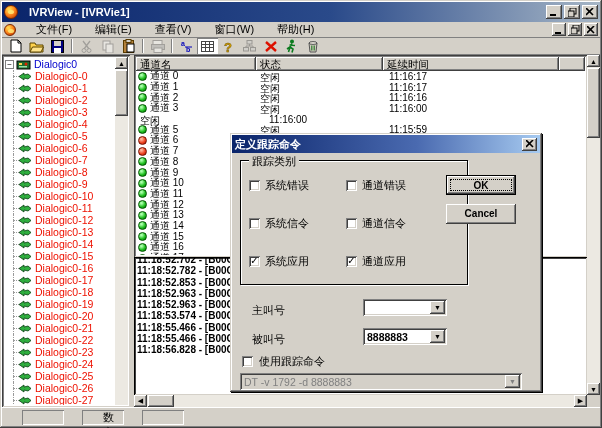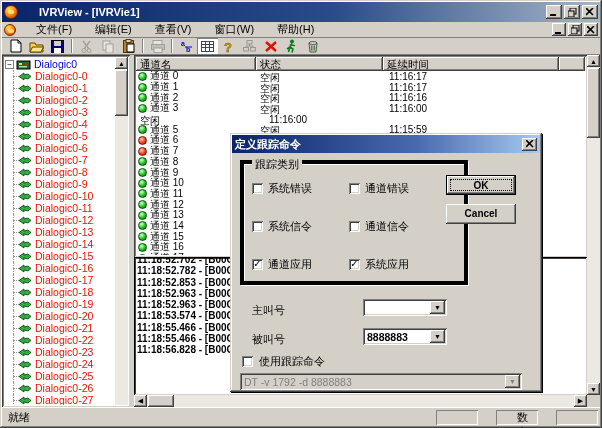--- a/index.html
+++ b/index.html
@@ -5,21 +5,21 @@
   * { margin:0; padding:0; box-sizing:border-box; }
   html,body { width:602px; height:428px; }
   body { font-family:"Liberation Sans","DejaVu Sans",sans-serif; font-size:11px; background:#d4d0c8; overflow:hidden; }
 
   .window { position:relative; width:602px; height:428px; background:#d4d0c8; padding:2px;
     box-shadow: inset -1px -1px #404040, inset 1px 1px #d4d0c8, inset -2px -2px #808080, inset 2px 2px #fff; }
 
   
   .titlebar { height:20px; display:flex; align-items:center; padding:0 2px;
     background:linear-gradient(90deg,#0a246a 0%,#2a4a8a 55%,#a6b6c6 100%); color:#fff; }
-  .titlebar .title { font-weight:bold; margin-left:21px; flex:1; white-space:nowrap; }
+  .titlebar .title { font-weight:bold; margin-left:11px; flex:1; white-space:nowrap; }
   .appicon { width:14px; height:14px; border-radius:50%;
     background:radial-gradient(circle at 35% 30%,#ffd24d 10%,#ff8a1e 45%,#c43c00 90%); border:1px solid #7a2800; position:relative; }
   .appicon::after { content:""; position:absolute; left:3px; top:4px; width:6px; height:4px; border-radius:50%; background:#ffec7a; opacity:.8; }
   .winbtn { width:16px; height:14px; background:#d4d0c8; margin-left:2px; display:flex; align-items:center; justify-content:center;
     box-shadow: inset -1px -1px #404040, inset 1px 1px #fff, inset -2px -2px #808080, inset 2px 2px #d4d0c8; }
   .winbtn svg { display:block; }
   .winbtn.sm { width:14px; height:13px; }
 
   
   .menubar { height:16px; display:flex; align-items:center; padding:0 2px; border-bottom:1px solid #808080; background:#d4d0c8; }
@@ -98,21 +98,21 @@
   .sb-panel.empty1 { width:42px; } .sb-panel.numlock { width:34px; text-align:center; } .sb-panel.empty2 { width:9px; }
 
   
   .dialog { position:absolute; left:230px; top:133px; width:312px; height:259px; background:#d4d0c8; z-index:50; padding:2px;
     box-shadow: inset -1px -1px #404040, inset 1px 1px #d4d0c8, inset -2px -2px #808080, inset 2px 2px #fff, 1px 1px 0 #000; }
   .dlg-title { height:18px; display:flex; align-items:center; padding:0 3px;
     background:linear-gradient(90deg,#0a246a 0%,#4a6ab0 60%,#a6caf0 100%); }
   .dlg-title .txt { color:#fff; font-weight:bold; flex:1; }
   .dlg-close { width:15px; height:13px; background:#d4d0c8; display:flex; align-items:center; justify-content:center;
     box-shadow: inset -1px -1px #404040, inset 1px 1px #fff, inset -2px -2px #808080, inset 2px 2px #d4d0c8; }
-  .groupbox { position:absolute; left:10px; top:27px; width:228px; height:125px; border:4px solid #000000;
+  .groupbox { position:absolute; left:10px; top:27px; width:228px; height:125px; border:1px solid #000000;
     box-shadow: 1px 1px 0 #fff, inset 1px 1px 0 #fff; }
   .gb-label { position:absolute; left:8px; top:-7px; background:#d4d0c8; padding:0 3px; }
   .cb-grid { display:grid; grid-template-columns:97px auto; row-gap:25px; padding:18px 0 0 8px; }
   .cb-item { display:flex; align-items:center; height:13px; }
   .cb-box { width:11px; height:11px; background:#fff; margin-right:5px; flex:none; font-size:10px; line-height:10px; text-align:center; color:#000;
     box-shadow: inset 1px 1px #808080, inset -1px -1px #fff, inset 2px 2px #404040, inset -2px -2px #d4d0c8; }
   .cb-box[data-checked="true"]::after { content:"✓"; font-weight:bold; }
   .dlg-btn { position:absolute; left:216px; width:70px; height:20px; background:#d4d0c8; font-weight:bold; font-size:10px; text-align:center; line-height:20px;
     box-shadow: inset -1px -1px #404040, inset 1px 1px #fff, inset -2px -2px #808080, inset 2px 2px #d4d0c8; }
   .dlg-btn.ok { top:42px; border:1px solid #000; outline:1px dotted #000; outline-offset:-5px; }
@@ -709,21 +709,20 @@
         <span class="sb-btn">◀</span>
         <span class="h-thumb"></span>
         <span class="spring"></span>
         <span class="sb-btn">▶</span>
       </div>
 
     </div>
   </div>
 
   <div class="statusbar">
-    <span class="sb-ready">就绪</span>
     <span class="sb-panel empty1"></span>
     <span class="sb-panel numlock">数字</span>
     <span class="sb-panel empty2"></span>
   </div>
 
   <div class="dialog">
     <div class="dlg-title">
       <span class="txt">定义跟踪命令</span>
       <span class="dlg-close">
           <svg width="8" height="8">
@@ -747,25 +746,25 @@
           <label class="cb-item">
           <span class="cb-box" data-checked="false"></span>
           <span>系统信令</span>
         </label>
           <label class="cb-item">
           <span class="cb-box" data-checked="false"></span>
           <span>通道信令</span>
         </label>
           <label class="cb-item">
           <span class="cb-box" data-checked="true"></span>
-          <span>通道应用</span>
+          <span>系统应用</span>
         </label>
           <label class="cb-item">
           <span class="cb-box" data-checked="true"></span>
-          <span>系统应用</span>
+          <span>通道应用</span>
         </label>
         </div>
     </div>
 
     <div class="dlg-btn ok">OK</div>
     <div class="dlg-btn cancel">Cancel</div>
 
     <span class="dlg-label lbl-caller">主叫号</span>
     <div class="combo caller">
       <span class="val"></span>

